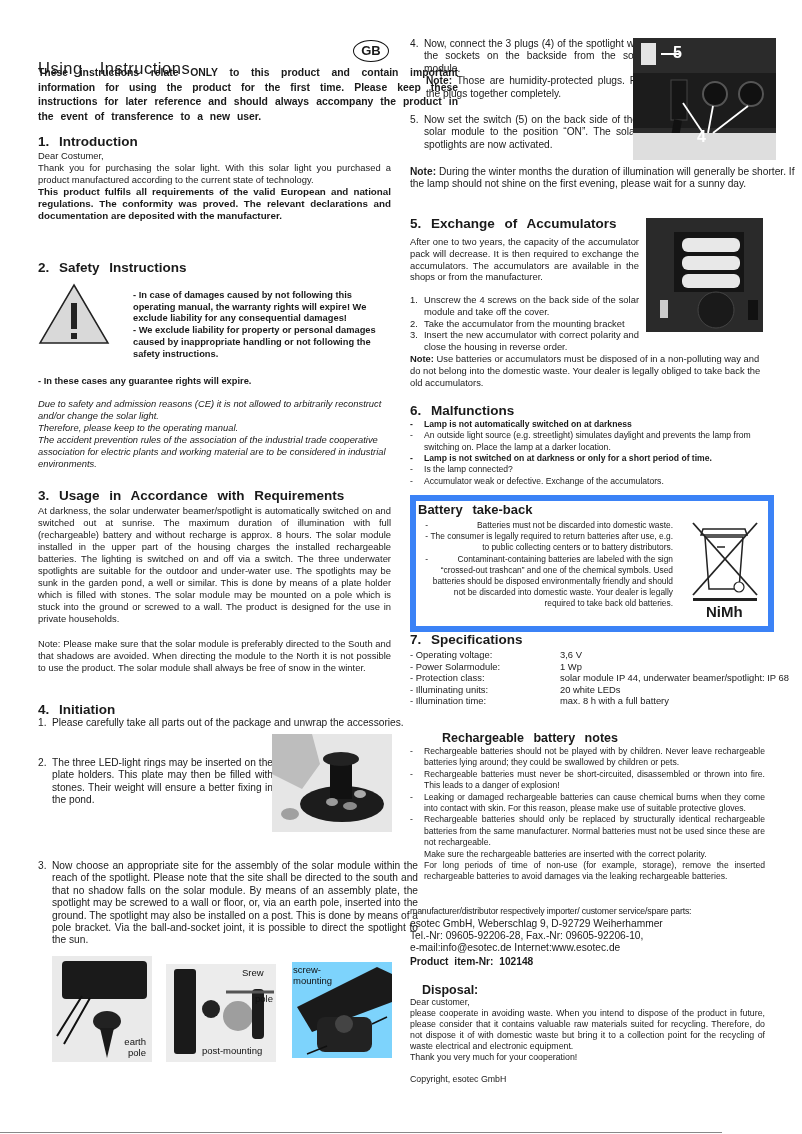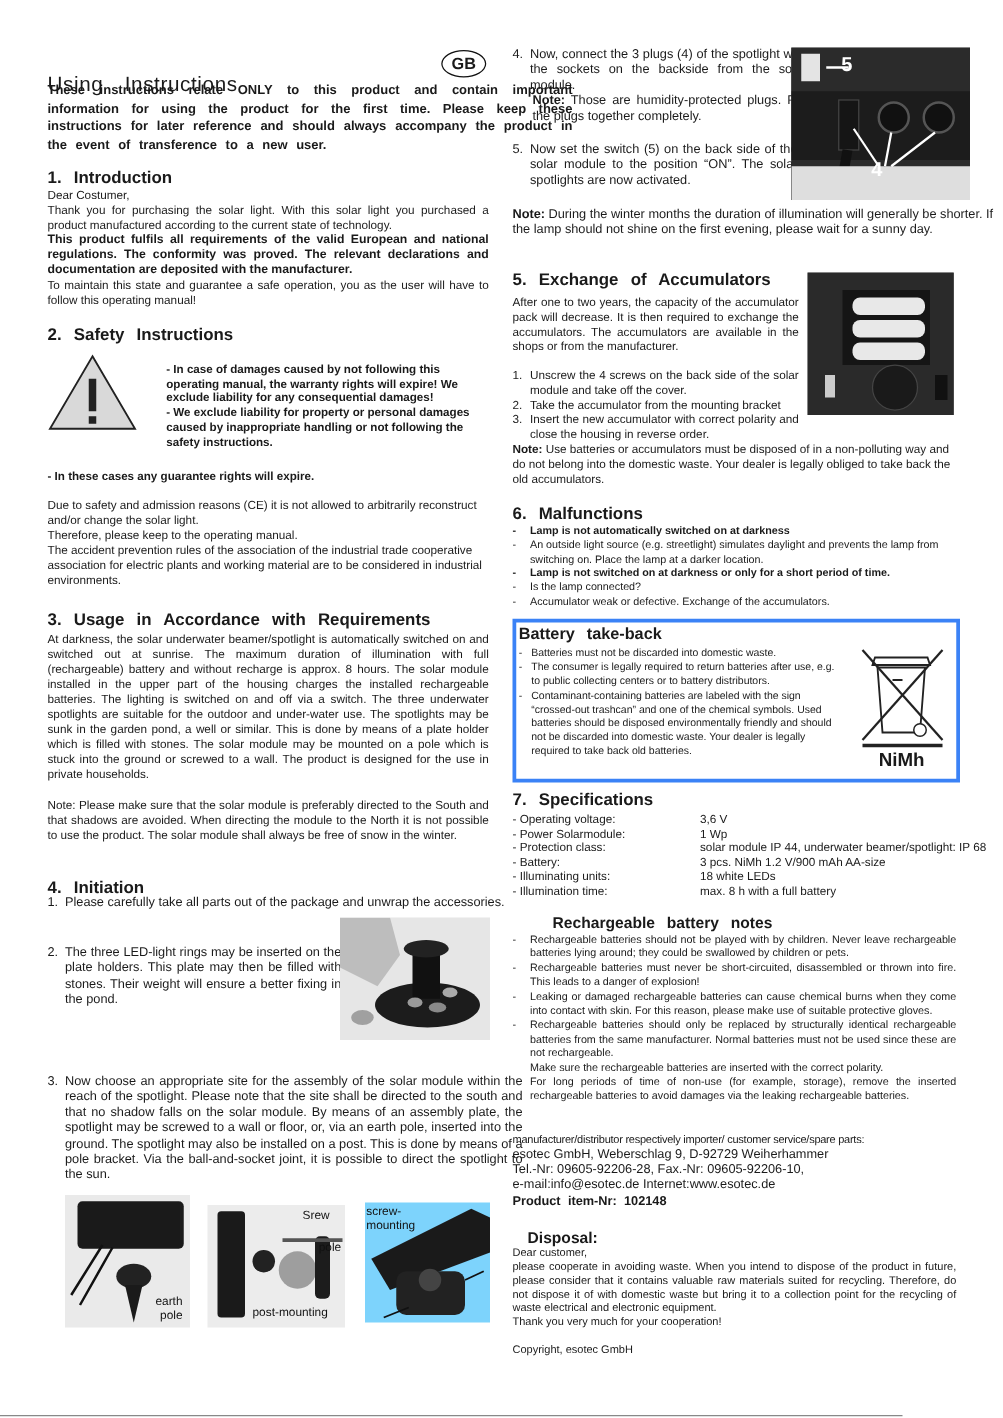--- a/index.html
+++ b/index.html
@@ -18,53 +18,52 @@
   .photo { background: #d9d9d9; overflow: hidden; }
   .photo.dark { background: #2a2a2a; }
   .list-item { display: flex; }
   .list-item .num { width: 14px; flex: 0 0 14px; }
   .list-item .txt { flex: 1; }
   .dash-item { display: flex; }
   .dash-item .d { width: 14px; flex: 0 0 14px; }
   .dash-item .txt { flex: 1; }
   .spec-row { display: flex; font-size: 9.4px; line-height: 11.5px; gap: 36px; }
   .spec-row .k { width: 114px; flex: 0 0 114px; }
-  .box { border: 3px solid #3b82f6; }
+  .box { border: 6px solid #3b82f6; text-align: right; }
   .cap { font-size: 9.5px; color: #111; }
   .cap.w { color: #fff; font-weight: bold; font-size: 16px; }
   .footer-line { height: 1px; background: #888; }
 </style>
 </head>
 <body>
 
 <div class="abs h1" style="left:38px;top:35px;font-size:16.5px;word-spacing:12px;">Using Instructions</div>
 <div class="abs gb" style="left:353px;top:40px;">GB</div>
 
 <div class="abs intro" style="left:38px;top:66px;width:420px;">These instructions relate ONLY to this product and contain important information for using the product for the first time. Please keep these instructions for later reference and should always accompany the product in the event of transference to a new user.</div>
 
 <div class="abs h2" style="left:38px;top:134px;">1.  Introduction</div>
 <div class="abs p just" style="left:38px;top:150px;width:353px;">
   <div>Dear Costumer,</div>
   <div>Thank you for purchasing the solar light. With this solar light you purchased a product manufactured according to the current state of technology.</div>
   <div class="bold" style="font-size:9.8px;">This product fulfils all requirements of the valid European and national regulations. The conformity was proved. The relevant declarations and documentation are deposited with the manufacturer.</div>
-  <div>To maintain this state and guarantee a safe operation, you as the user will have to follow this operating manual!</div>
 </div>
 
 <div class="abs h2" style="left:38px;top:260px;">2.  Safety  Instructions</div>
 <svg class="abs" style="left:38px;top:283px;" width="72" height="62" viewBox="0 0 72 62">
   <polygon points="36,2 70,60 2,60" fill="#d9d9d9" stroke="#222" stroke-width="1.5"></polygon>
   <rect x="33" y="20" width="6" height="26" fill="#222"></rect>
   <rect x="33" y="50" width="6" height="6" fill="#222"></rect>
 </svg>
 <div class="abs p bold" style="left:133px;top:290px;width:250px;font-size:9.3px;line-height:11.7px;">
   <div>- In case of damages caused by not following this operating manual, the warranty rights will expire! We exclude liability for any consequential damages!</div>
   <div>- We exclude liability for property or personal damages caused by inappropriate handling or not following the safety instructions.</div>
 </div>
 <div class="abs p bold" style="left:38px;top:375px;font-size:9.3px;">- In these cases any guarantee rights will expire.</div>
-<div class="abs p" style="left:38px;top:398px;width:355px;">
+<div class="abs p" style="left:38px;top:398px;width:355px;font-style:italic;">
   <div>Due to safety and admission reasons (CE) it is not allowed to arbitrarily reconstruct and/or change the solar light.</div>
   <div>Therefore, please keep to the operating manual.</div>
   <div>The accident prevention rules of the association of the industrial trade cooperative association for electric plants and working material are to be considered in industrial environments.</div>
 </div>
 
 <div class="abs h2" style="left:38px;top:488px;">3.  Usage  in  Accordance  with  Requirements</div>
 <div class="abs p just" style="left:38px;top:505px;width:353px;">At darkness, the solar underwater beamer/spotlight is automatically switched on and switched out at sunrise. The maximum duration of illumination with full (rechargeable) battery and without recharge is approx. 8 hours. The solar module installed in the upper part of the housing charges the installed rechargeable batteries. The lighting is switched on and off via a switch. The three underwater spotlights are suitable for the outdoor and under-water use. The spotlights may be sunk in the garden pond, a well or similar. This is done by means of a plate holder which is filled with stones. The solar module may be mounted on a pole which is stuck into the ground or screwed to a wall. The product is designed for the use in private households.</div>
 <div class="abs p just" style="left:38px;top:638px;width:353px;">Note: Please make sure that the solar module is preferably directed to the South and that shadows are avoided. When directing the module to the North it is not possible to use the product. The solar module shall always be free of snow in the winter.</div>
 
 <div class="abs h2" style="left:38px;top:702px;">4.  Initiation</div>
@@ -264,26 +263,22 @@
     </div>
   <div class="spec-row">
       <span class="k">- Power Solarmodule:</span>
       <span>1 Wp</span>
     </div>
   <div class="spec-row">
       <span class="k">- Protection class:</span>
       <span>solar module IP 44, underwater beamer/spotlight: IP 68</span>
     </div>
   <div class="spec-row">
-      <span class="k">- Battery:</span>
-      <span>3 pcs. NiMh 1.2 V/900 mAh AA-size</span>
-    </div>
-  <div class="spec-row">
       <span class="k">- Illuminating units:</span>
-      <span>18 white LEDs</span>
+      <span>20 white LEDs</span>
     </div>
   <div class="spec-row">
       <span class="k">- Illumination time:</span>
       <span>max. 8 h with a full battery</span>
     </div>
 </div>
 
 <div class="abs h2" style="left:410px;top:731px;font-size:12.5px;padding-left:32px;">Rechargeable  battery  notes</div>
 <div class="abs just" style="left:410px;top:746px;width:355px;font-size:8.6px;line-height:11.4px;">
   <div class="dash-item">

